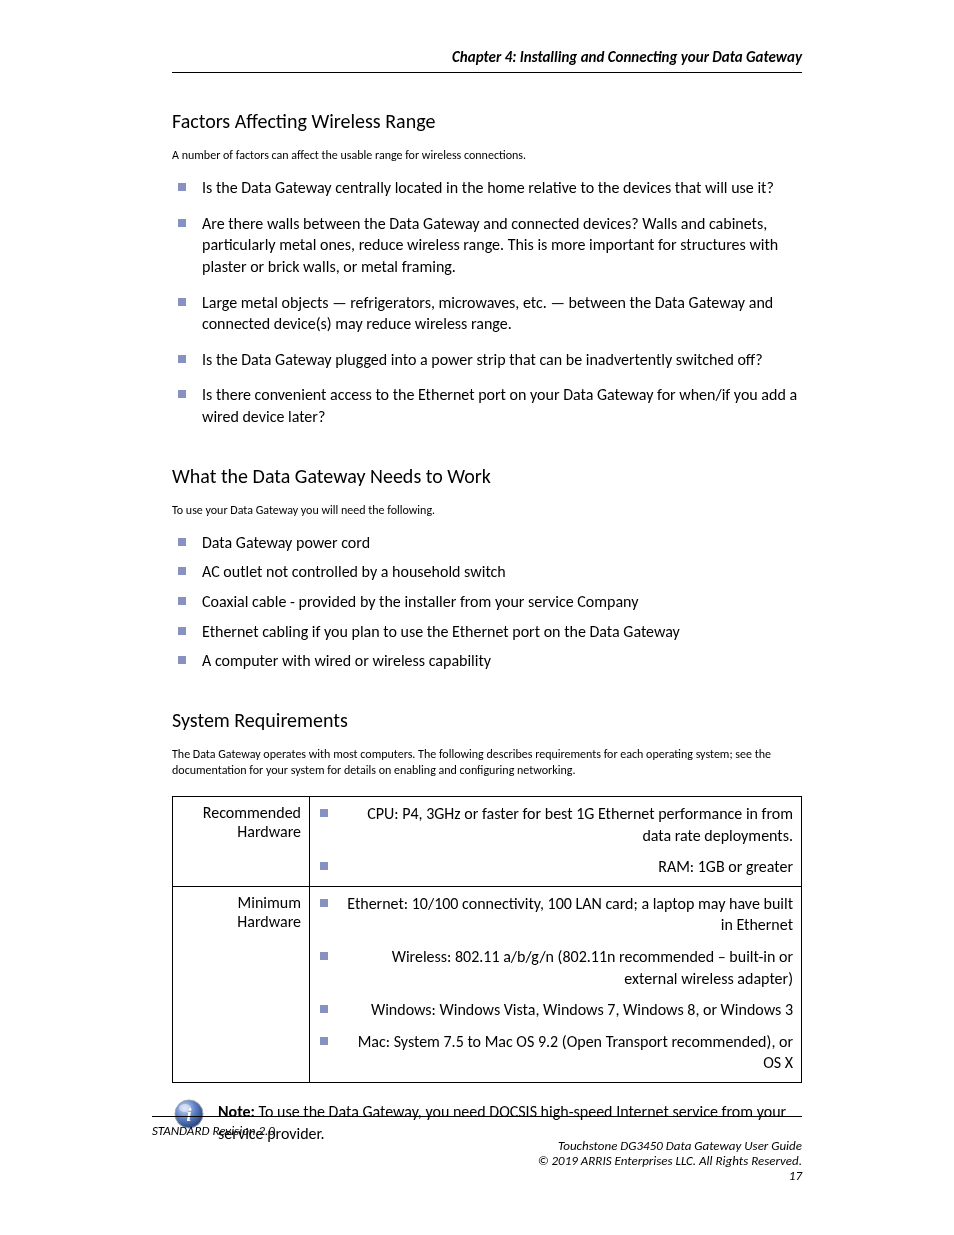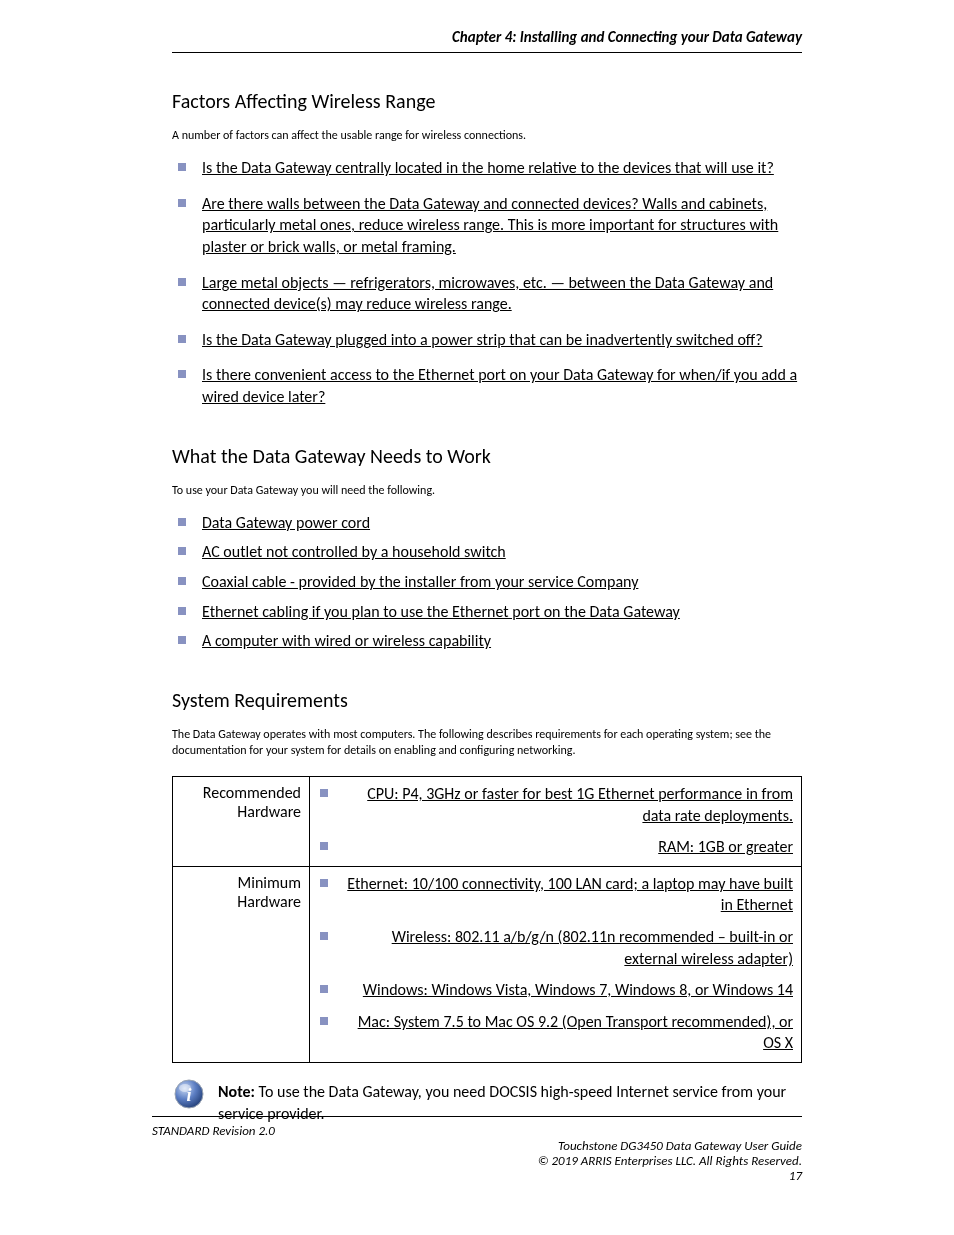--- a/index.html
+++ b/index.html
@@ -7,21 +7,21 @@
     padding: 0;
     background: #ffffff;
     font-family: Calibri, Arial, sans-serif;
     color: #000000;
   }
   .page {
     width: 954px;
     height: 1235px;
     position: relative;
     box-sizing: border-box;
-    padding: 28px 152px 40px 172px;
+    padding: 48px 152px 40px 172px;
   }
   .header {
     text-align: right;
     font-style: italic;
     font-weight: bold;
     font-size: 15px;
     padding-bottom: 6px;
     border-bottom: 1px solid #000000;
     margin-bottom: 30px;
   }
@@ -32,21 +32,20 @@
   }
   .body-text {
     font-size: 12px;
     line-height: 1.35;
     margin: 0 0 14px 0;
   }
   ul.sq {
     list-style: none;
     margin: 0 0 0 4px;
     padding: 0;
-    text-decoration: underline;
   }
   ul.sq > li {
     position: relative;
     padding-left: 26px;
     font-size: 16px;
     line-height: 1.35;
     margin-bottom: 14px;
   }
   ul.sq.tight > li { margin-bottom: 8px; }
   ul.sq > li::before {
@@ -149,21 +148,21 @@
           <li>RAM: 1GB or greater</li>
         </ul>
       </td>
     </tr>
     <tr>
       <td class="label">Minimum Hardware</td>
       <td>
         <ul class="sq">
           <li>Ethernet: 10/100 connectivity, 100 LAN card; a laptop may have built in Ethernet</li>
           <li>Wireless: 802.11 a/b/g/n (802.11n recommended – built-in or external wireless adapter)</li>
-          <li>Windows: Windows Vista, Windows 7, Windows 8, or Windows 14</li>
+          <li>Windows: Windows Vista, Windows 7, Windows 8, or Windows 3</li>
           <li>Mac: System 7.5 to Mac OS 9.2 (Open Transport recommended), or OS X</li>
         </ul>
       </td>
     </tr>
   </tbody>
     </table>
 
   <div class="note">
     <span class="info-icon">
       <svg width="34" height="34" viewBox="0 0 34 34">

